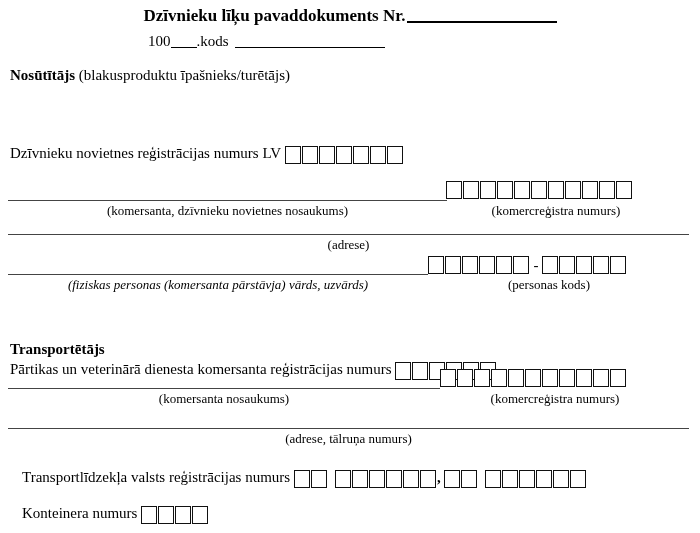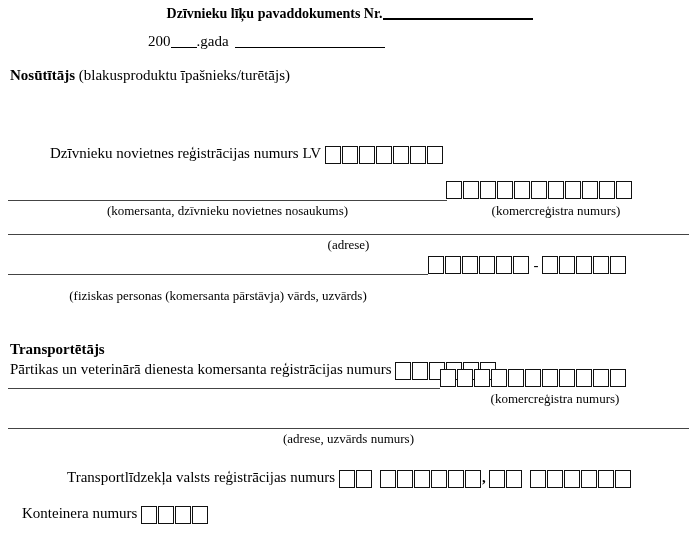--- a/index.html
+++ b/index.html
@@ -27,21 +27,21 @@
 
   
   .abs { position: absolute; }
 
   
   .title {
     position: absolute;
     left: 0; top: 6px;
     width: 700px;
     text-align: center;
-    font-size: 14px;
+    font-size: 17px;
     font-weight: bold;
     white-space: nowrap;
   }
   .title .blank {
     display: inline-block;
     width: 150px;
     border-bottom: 2px solid #000;
     vertical-align: -2px;
     margin-left: 1px;
   }
@@ -96,30 +96,30 @@
 </head>
 <body>
 
 <div class="page">
 
   <div class="title">
     <span>Dzīvnieku līķu pavaddokuments Nr.</span><span class="blank"></span>
   </div>
 
   <div class="dateline">
-    <span>200</span><span class="blank-s"></span><span>.gada</span><span class="blank-m"></span>
+    <span>100</span><span class="blank-s"></span><span>.kods</span><span class="blank-m"></span>
   </div>
 
   <div class="abs txt" style="left:10px; top:68px;">
     <span class="bold">Nosūtītājs</span><span> (blakusproduktu īpašnieks/turētājs)</span>
   </div>
 
 
 
-  <div class="abs txt" style="left:10px; top:146px;margin-left:40px;">
+  <div class="abs txt" style="left:10px; top:146px;">
     <span>Dzīvnieku novietnes reģistrācijas numurs LV</span>
     <span class="boxrow">
       <span class="bx"></span><span class="bx"></span><span class="bx"></span><span class="bx"></span><span class="bx"></span><span class="bx"></span><span class="bx"></span>
     </span>
   </div>
 
   <div class="abs" style="left:446px; top:180px;">
     <span class="bx"></span><span class="bx"></span><span class="bx"></span><span class="bx"></span><span class="bx"></span><span class="bx"></span><span class="bx"></span><span class="bx"></span><span class="bx"></span><span class="bx"></span><span class="bx"></span>
   </div>
 
@@ -128,42 +128,44 @@
   <div class="caption" style="left:446px; top:203px; width:220px;">(komercreģistra numurs)</div>
 
   <div class="rule" style="left:8px; top:234px; width:681px;"></div>
   <div class="caption" style="left:8px; top:237px; width:681px;">(adrese)</div>
 
   <div class="abs" style="left:428px; top:255px;">
     <span class="bx"></span><span class="bx"></span><span class="bx"></span><span class="bx"></span><span class="bx"></span><span class="bx"></span><span class="dash">-</span><span class="bx"></span><span class="bx"></span><span class="bx"></span><span class="bx"></span><span class="bx"></span>
   </div>
 
   <div class="rule" style="left:8px; top:274px; width:420px;"></div>
-  <div class="caption" style="left:8px; top:288px; width:420px;">(fiziskas personas (komersanta pārstāvja) vārds, uzvārds)</div>
+  <div class="caption" style="left:8px; top:277px; width:420px;font-style:italic;">(fiziskas personas (komersanta pārstāvja) vārds, uzvārds)</div>
+  <div class="caption" style="left:428px; top:277px; width:242px;">(personas kods)</div>
 
   <div class="abs txt bold" style="left:10px; top:342px;">Transportētājs</div>
 
   <div class="abs txt" style="left:10px; top:350px;margin-top:12px;">
     <span>Pārtikas un veterinārā dienesta komersanta reģistrācijas numurs</span>
     <span class="boxrow">
       <span class="bx"></span><span class="bx"></span><span class="bx"></span><span class="bx"></span><span class="bx"></span><span class="bx"></span>
     </span>
   </div>
 
   <div class="abs" style="left:440px; top:368px;">
     <span class="bx"></span><span class="bx"></span><span class="bx"></span><span class="bx"></span><span class="bx"></span><span class="bx"></span><span class="bx"></span><span class="bx"></span><span class="bx"></span><span class="bx"></span><span class="bx"></span>
   </div>
 
   <div class="rule" style="left:8px; top:388px; width:432px;"></div>
+  <div class="caption" style="left:8px; top:391px; width:432px;">(komersanta nosaukums)</div>
   <div class="caption" style="left:440px; top:391px; width:230px;">(komercreģistra numurs)</div>
 
   <div class="rule" style="left:8px; top:428px; width:681px;"></div>
-  <div class="caption" style="left:8px; top:431px; width:681px;">(adrese, uzvārds numurs)</div>
+  <div class="caption" style="left:8px; top:431px; width:681px;">(adrese, tālruņa numurs)</div>
 
-  <div class="abs txt" style="left:22px; top:470px;margin-left:45px;">
+  <div class="abs txt" style="left:22px; top:470px;">
     <span>Transportlīdzekļa valsts reģistrācijas numurs</span>
     <span class="boxrow">
       <span class="bx"></span><span class="bx"></span><span class="grpgap"></span><span class="bx"></span><span class="bx"></span><span class="bx"></span><span class="bx"></span><span class="bx"></span><span class="bx"></span></span><span class="bold">,</span>
     <span class="boxrow">
       <span class="bx"></span><span class="bx"></span><span class="grpgap"></span><span class="bx"></span><span class="bx"></span><span class="bx"></span><span class="bx"></span><span class="bx"></span><span class="bx"></span>
     </span>
   </div>
 
   <div class="abs txt" style="left:22px; top:506px;">
     <span>Konteinera numurs</span>

